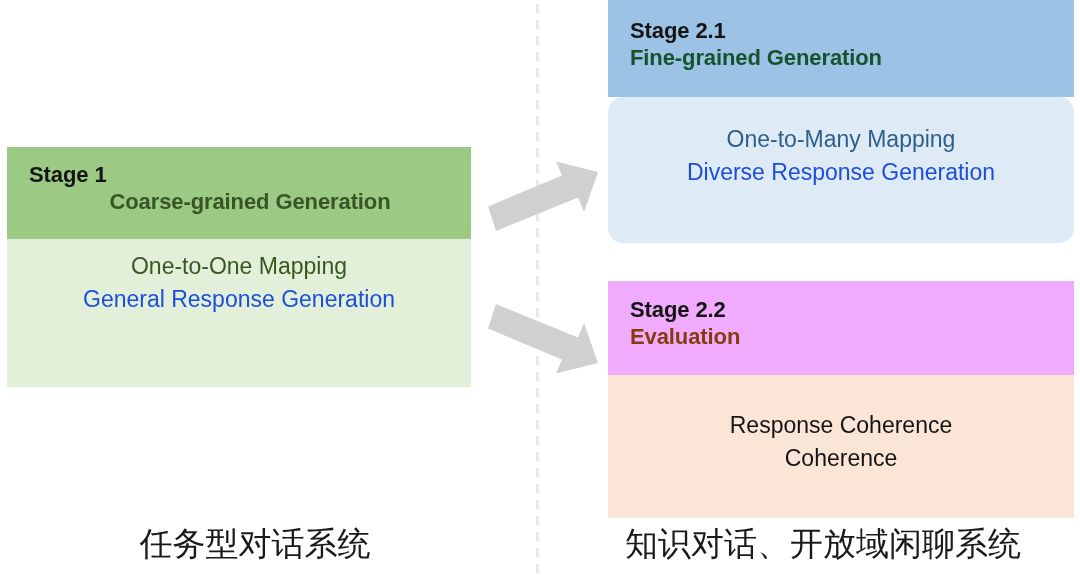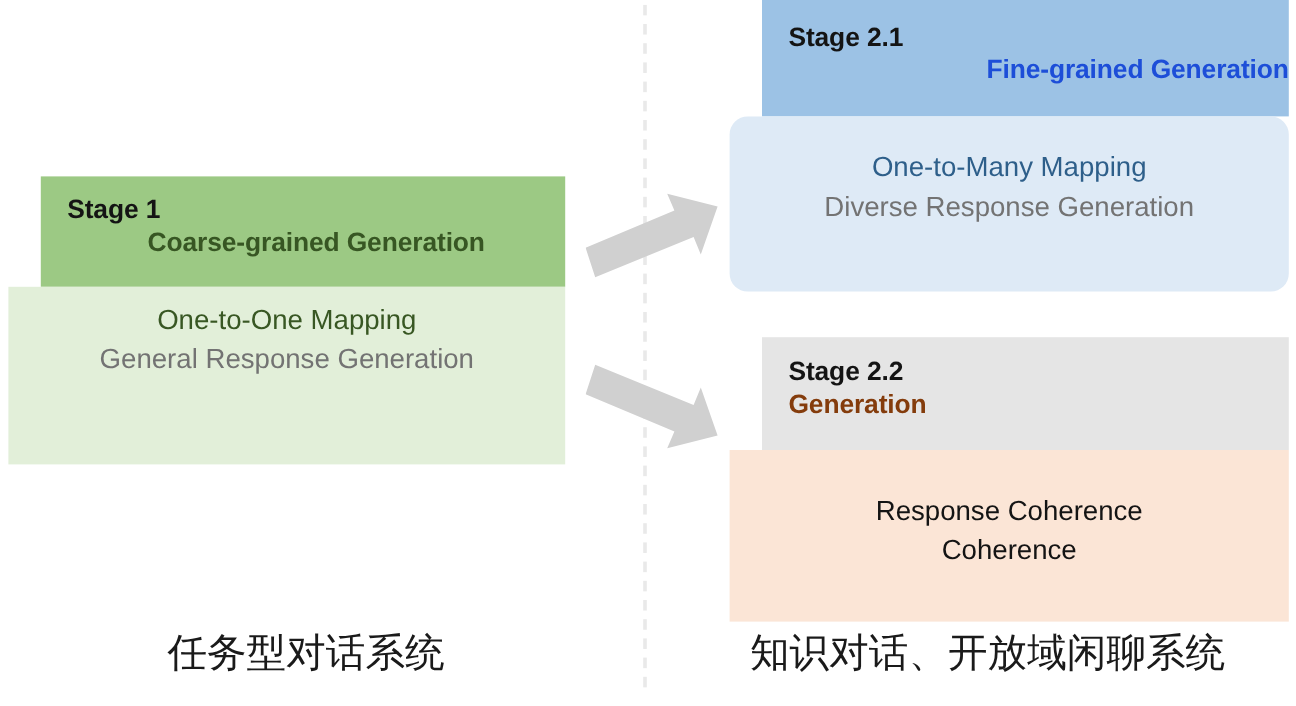--- a/index.html
+++ b/index.html
@@ -38,21 +38,20 @@
   }
 
   
   .card {
     position: absolute;
     box-sizing: border-box;
   }
   .card-head {
     box-sizing: border-box;
     padding: 14px 0 10px 22px;
-    margin-left: 27px;
   }
   .card-body {
     box-sizing: border-box;
     text-align: center;
   }
   .head-line1 {
     font-weight: bold;
     font-size: 22px;
     line-height: 1.23;
     color: #141414;
@@ -64,21 +63,21 @@
     line-height: 1.23;
     letter-spacing: -0.1px;
   }
   .body-line1 {
     font-size: 23px;
     line-height: 1.42;
   }
   .body-line2 {
     font-size: 23px;
     line-height: 1.42;
-    color: #737373;
+    color: #1d4ed8;
   }
 
   
   #stage1 {
     left: 7px;
     top: 147px;
     width: 464px;
     height: 240px;
   }
   #stage1 .card-head {
@@ -98,39 +97,39 @@
     left: 608px;
     top: 0px;
     width: 466px;
     height: 243px;
   }
   #stage21 .card-head {
     height: 97px;
     background: #9cc2e5;
     padding-top: 17px;
   }
-  #stage21 .head-line2 { color: #1d4ed8; text-align: right; }
+  #stage21 .head-line2 { color: #14532d; }
   #stage21 .card-body {
     height: 146px;
     background: #deeaf6;
     padding-top: 26px;
     border-radius: 15px;
   }
   #stage21 .body-line1 { color: #2e5f8a; }
 
   
   #stage22 {
     left: 608px;
     top: 281px;
     width: 466px;
     height: 237px;
   }
   #stage22 .card-head {
     height: 94px;
-    background: #e5e5e5;
+    background: #f0abfc;
     padding-top: 15px;
   }
   #stage22 .head-line2 { color: #843c0c; }
   #stage22 .card-body {
     height: 143px;
     background: #fbe5d6;
     padding-top: 34px;
   }
   #stage22 .body-line2-only {
     font-size: 23px;
@@ -192,21 +191,21 @@
     </div>
     <div class="card-body">
       <div class="body-line1">One-to-Many Mapping</div>
       <div class="body-line2">Diverse Response Generation</div>
     </div>
   </div>
 
   <div class="card" id="stage22">
     <div class="card-head">
       <div class="head-line1">Stage 2.2</div>
-      <div class="head-line2">Generation</div>
+      <div class="head-line2">Evaluation</div>
     </div>
     <div class="card-body">
       <div class="body-line2-only">Response Coherence</div>
       <div class="body-line2-only">Coherence</div>
     </div>
   </div>
 
   <div class="arrow" id="arrow-top">
     <svg width="115" height="75" viewBox="0 0 115 75" xmlns="http://www.w3.org/2000/svg">
       <polygon fill="#d0d0d0" points="0,46.5 74,15.5 68,1.5 110,12 96,52 90,37.5 8,71"></polygon>

